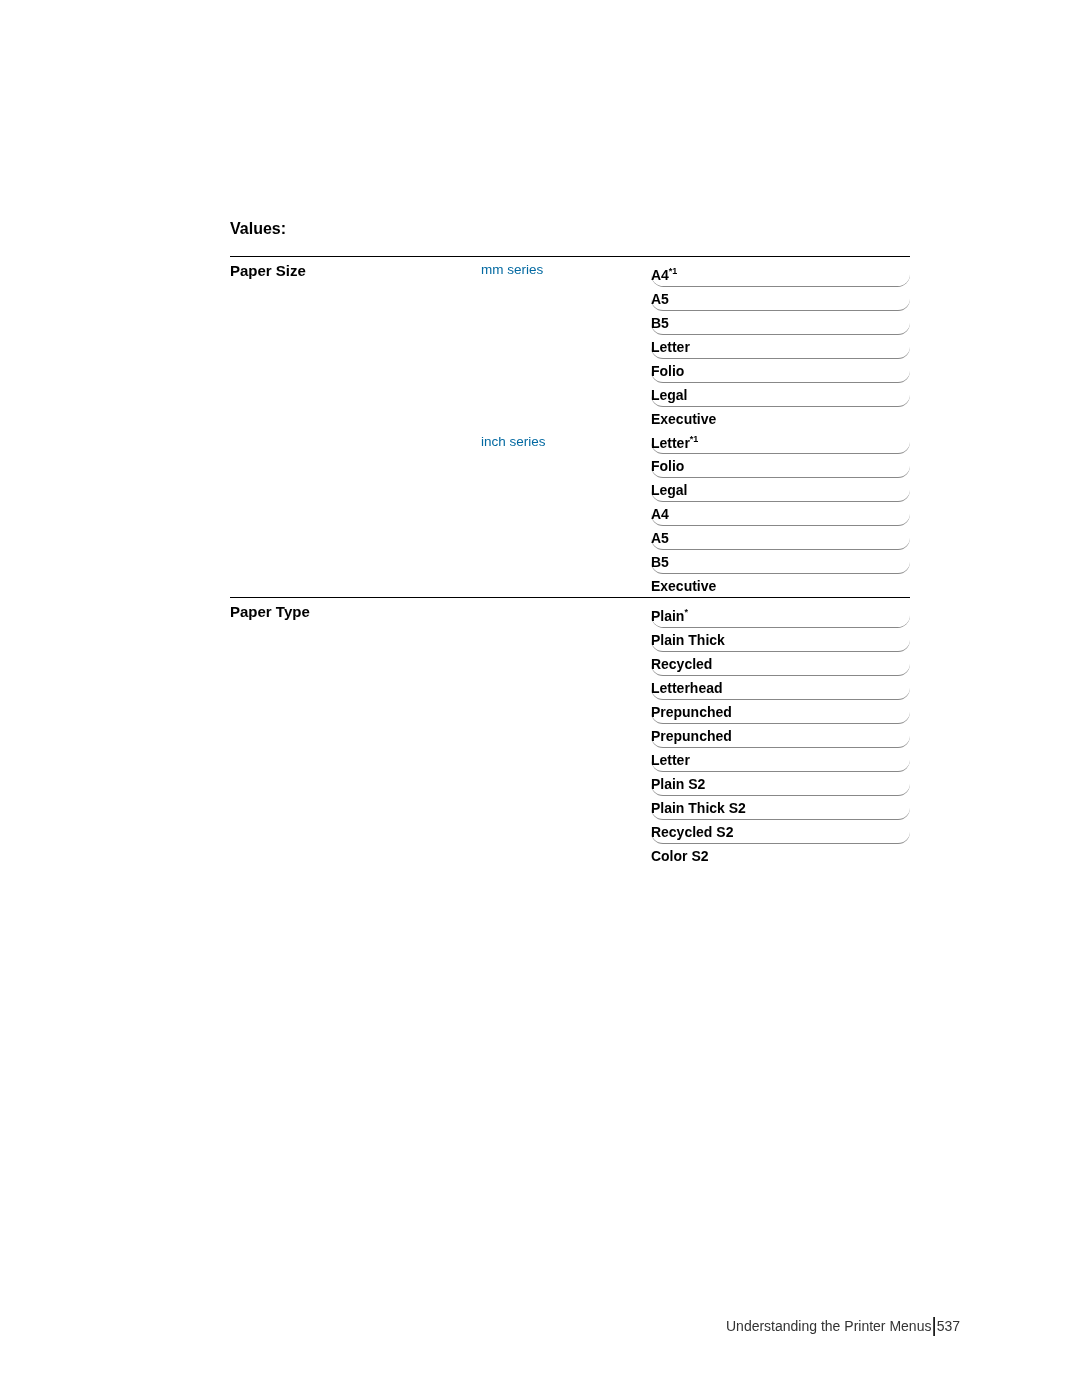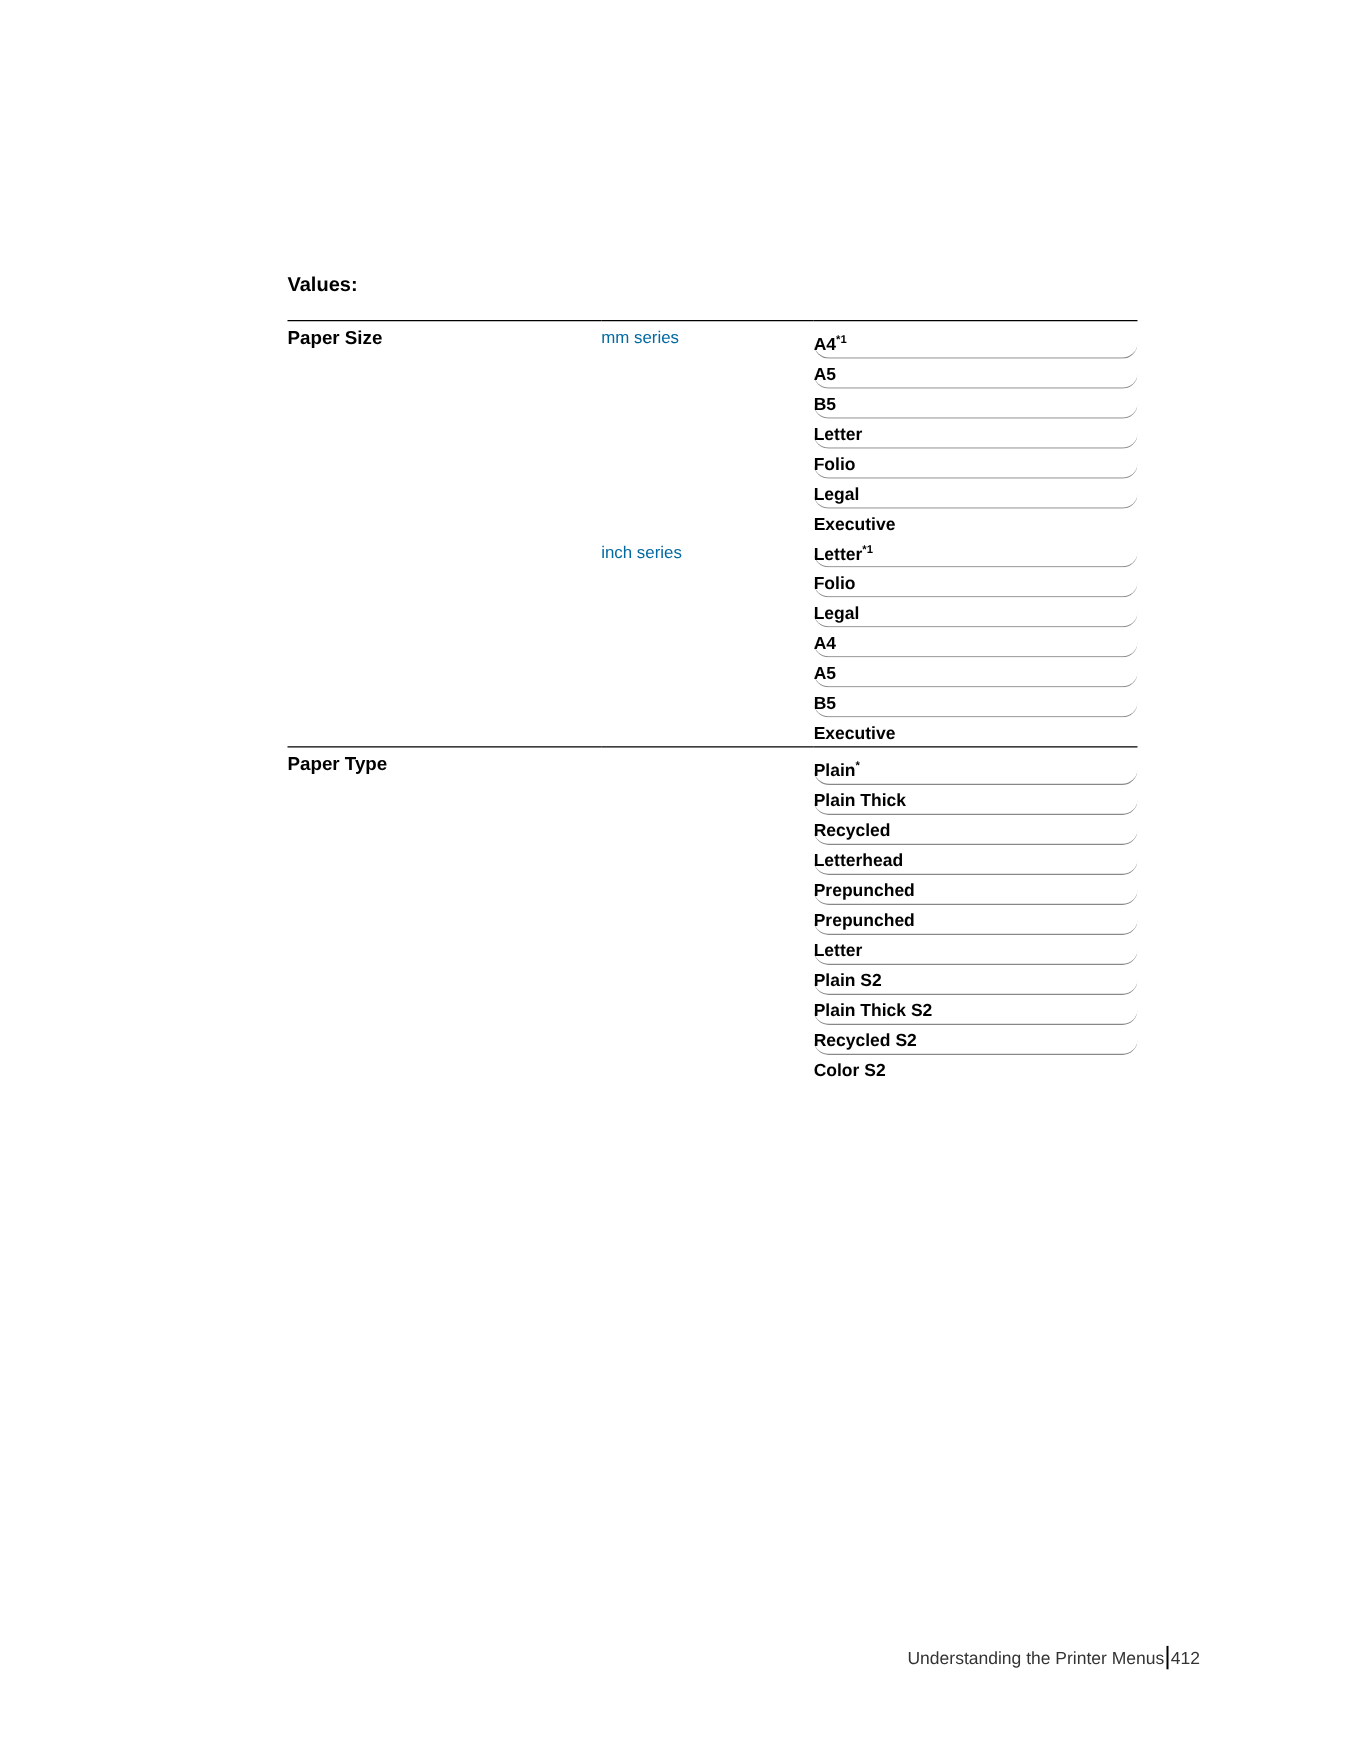--- a/index.html
+++ b/index.html
@@ -178,16 +178,16 @@
             <span class="value-entry-last">Color S2</span>
           </td>
         </tr>
       </tbody>
     </table>
   </div>
 
   <div class="footer">
     <span>Understanding the Printer Menus</span>
     <span class="footer-sep">|</span>
-    <span class="footer-page">412</span>
+    <span class="footer-page">537</span>
   </div>
 
 </div>
 
 </body></html>

